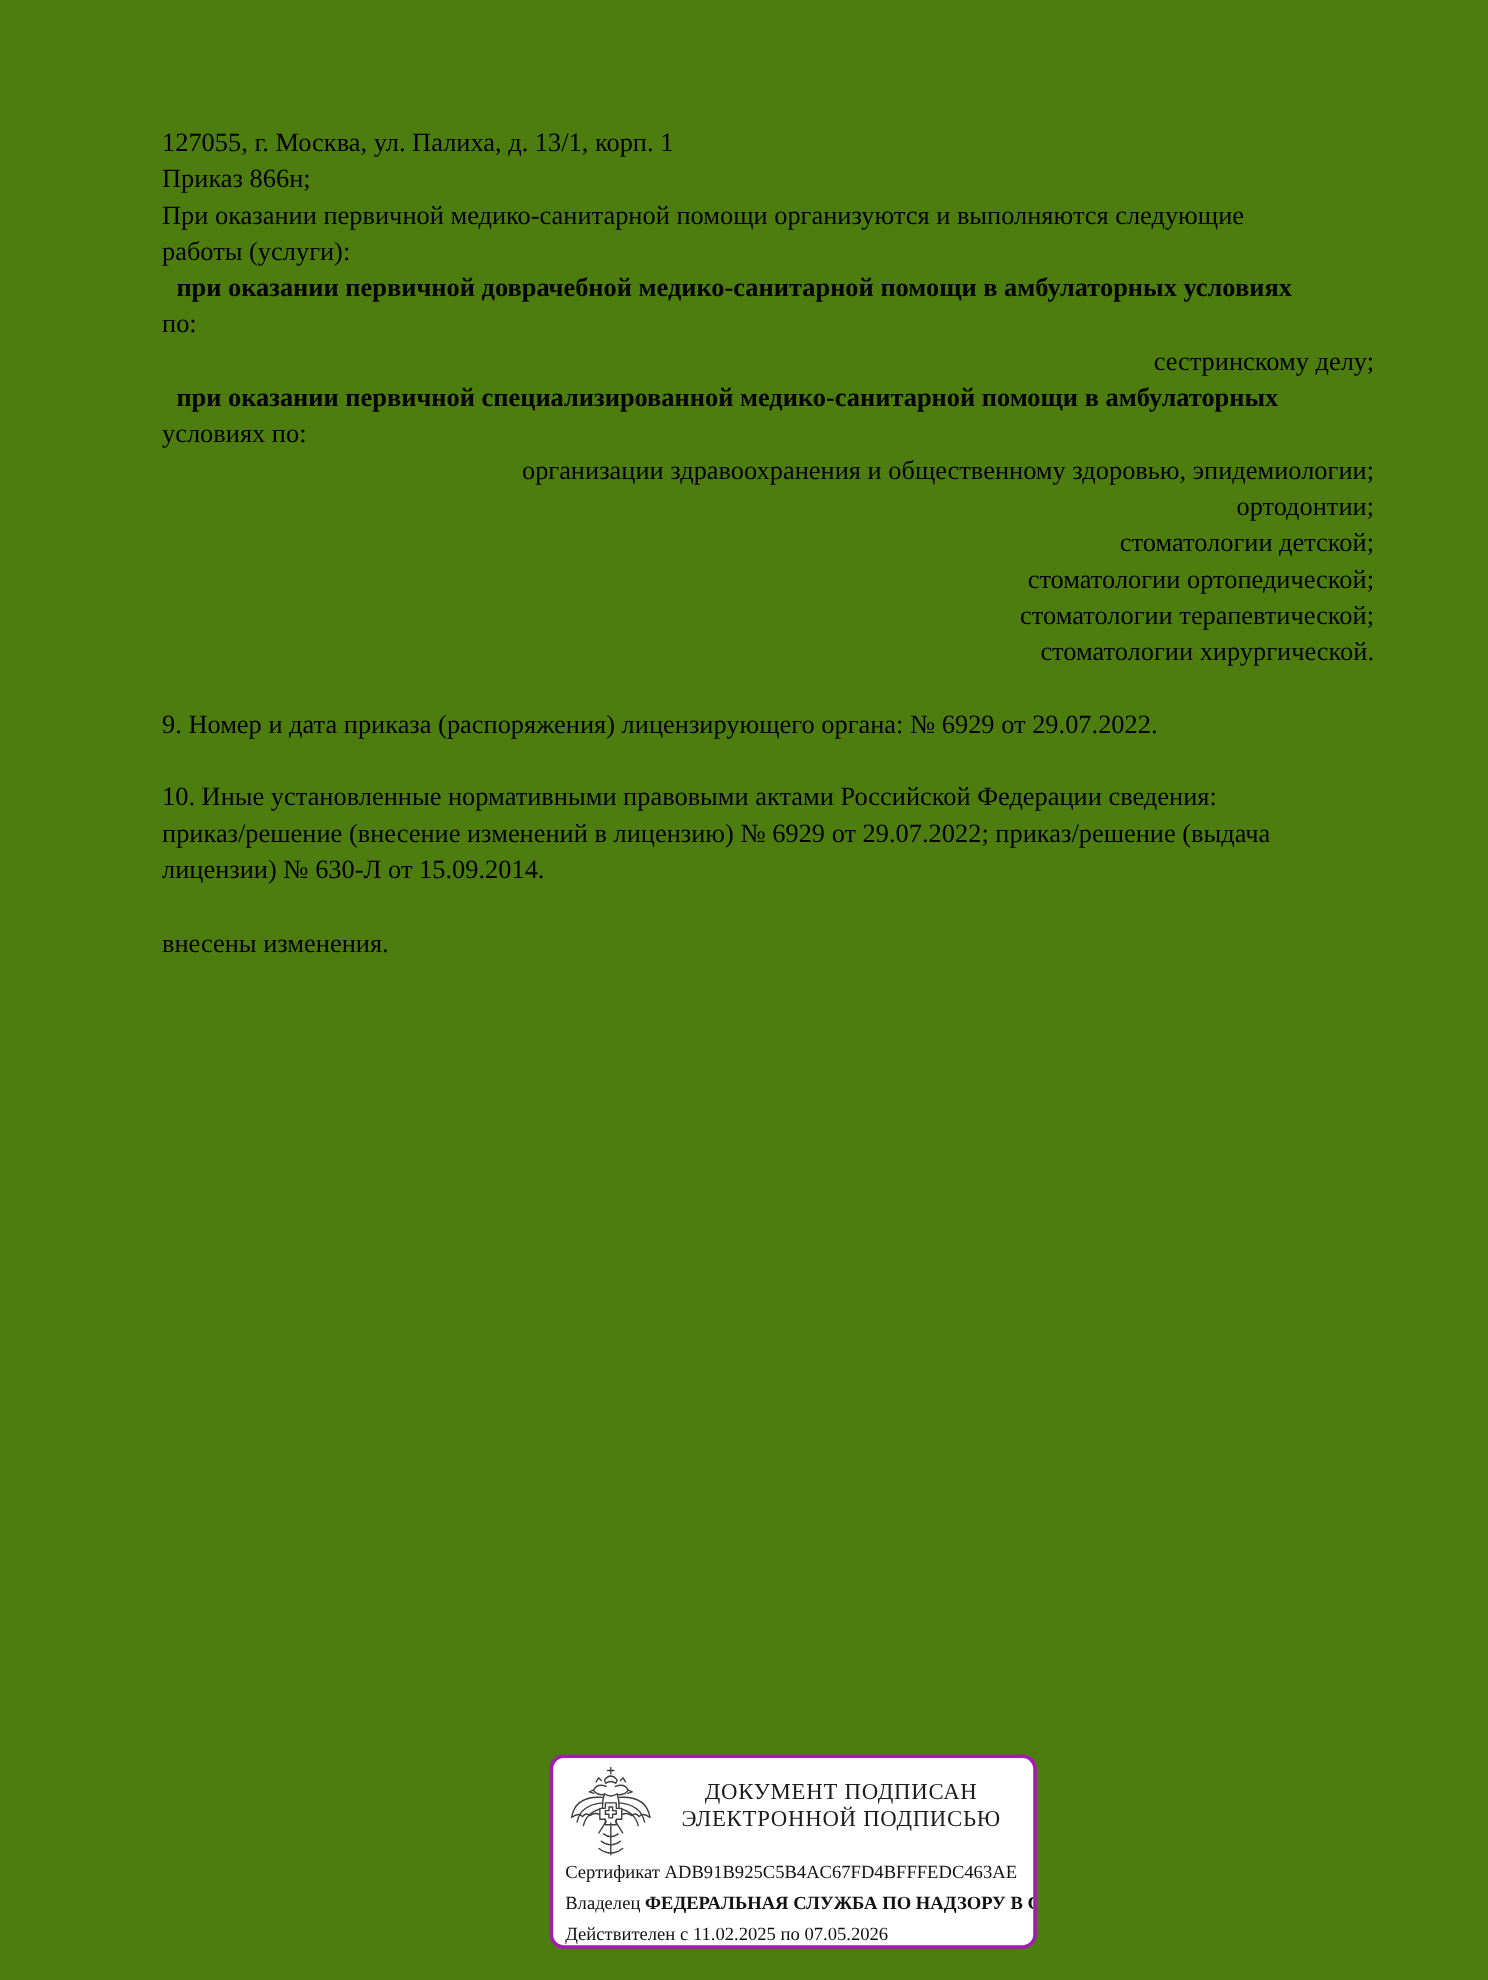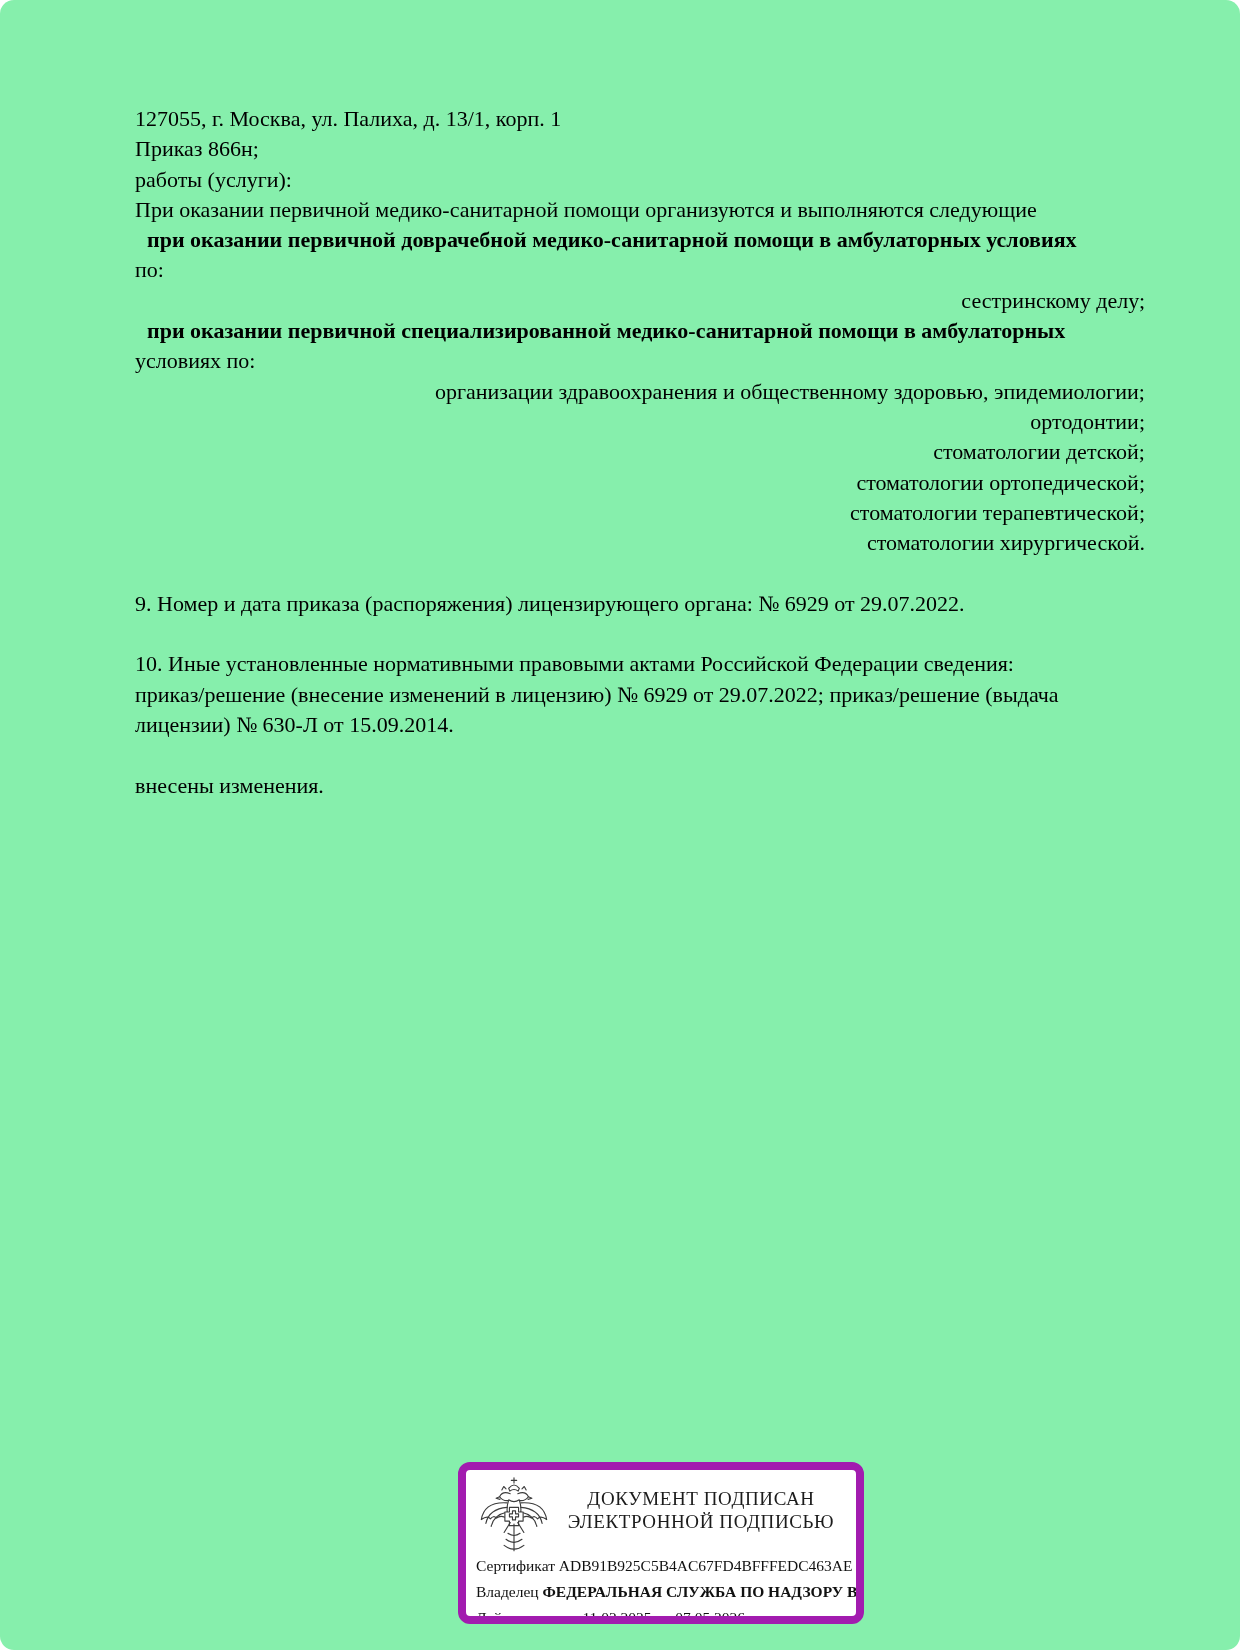--- a/index.html
+++ b/index.html
@@ -7,41 +7,40 @@
   body {
     width: 1240px; height: 1650px;
     position: relative;
     font-family: "Liberation Serif", "DejaVu Serif", serif;
     color: #000000;
     overflow: hidden;
   }
   .page {
     position: absolute; left: 0; top: 0;
     width: 1240px; height: 1650px;
-    background: #86efac;
-    border-radius: 14px;
+    background: #4d7c0f;
   }
   
   .doc-text {
     position: absolute;
     left: 135px; top: 104px;
     width: 1010px;
     font-size: 22px;
     line-height: 30.3px;
     color: #000000;
   }
   .doc-text .line { white-space: pre; min-height: 30.3px; }
   .doc-text .indent-1 { padding-left: 12px; font-weight: bold; }
   .doc-text .indent-2 { padding-left: 27px; text-align: right; }
   
   .stamp {
     position: absolute;
     left: 458px; top: 1462px;
     width: 406px; height: 162px;
-    border: 8px solid #a21caf;
+    border: 3px solid #a21caf;
     border-radius: 12px;
     background: #ffffff;
     overflow: hidden;
   }
   .stamp-emblem {
     position: absolute; left: 13px; top: 7px;
     width: 70px; height: 76px;
   }
   .stamp-emblem svg { width: 100%; height: 100%; }
   .stamp-title {
@@ -62,22 +61,22 @@
   .stamp-lines .owner-value { font-weight: bold; }
 </style>
 </head>
 <body>
 
 <div class="page">
 
   <div class="doc-text">
       <div class="line indent-0">127055, г. Москва, ул. Палиха, д. 13/1, корп. 1</div>
       <div class="line indent-0">Приказ 866н;</div>
+      <div class="line indent-0">При оказании первичной медико-санитарной помощи организуются и выполняются следующие</div>
       <div class="line indent-0">работы (услуги):</div>
-      <div class="line indent-0">При оказании первичной медико-санитарной помощи организуются и выполняются следующие</div>
       <div class="line indent-1">при оказании первичной доврачебной медико-санитарной помощи в амбулаторных условиях</div>
       <div class="line indent-0">по:</div>
       <div class="line indent-2">сестринскому делу;</div>
       <div class="line indent-1">при оказании первичной специализированной медико-санитарной помощи в амбулаторных</div>
       <div class="line indent-0">условиях по:</div>
       <div class="line indent-2">организации здравоохранения и общественному здоровью, эпидемиологии;</div>
       <div class="line indent-2">ортодонтии;</div>
       <div class="line indent-2">стоматологии детской;</div>
       <div class="line indent-2">стоматологии ортопедической;</div>
       <div class="line indent-2">стоматологии терапевтической;</div>

